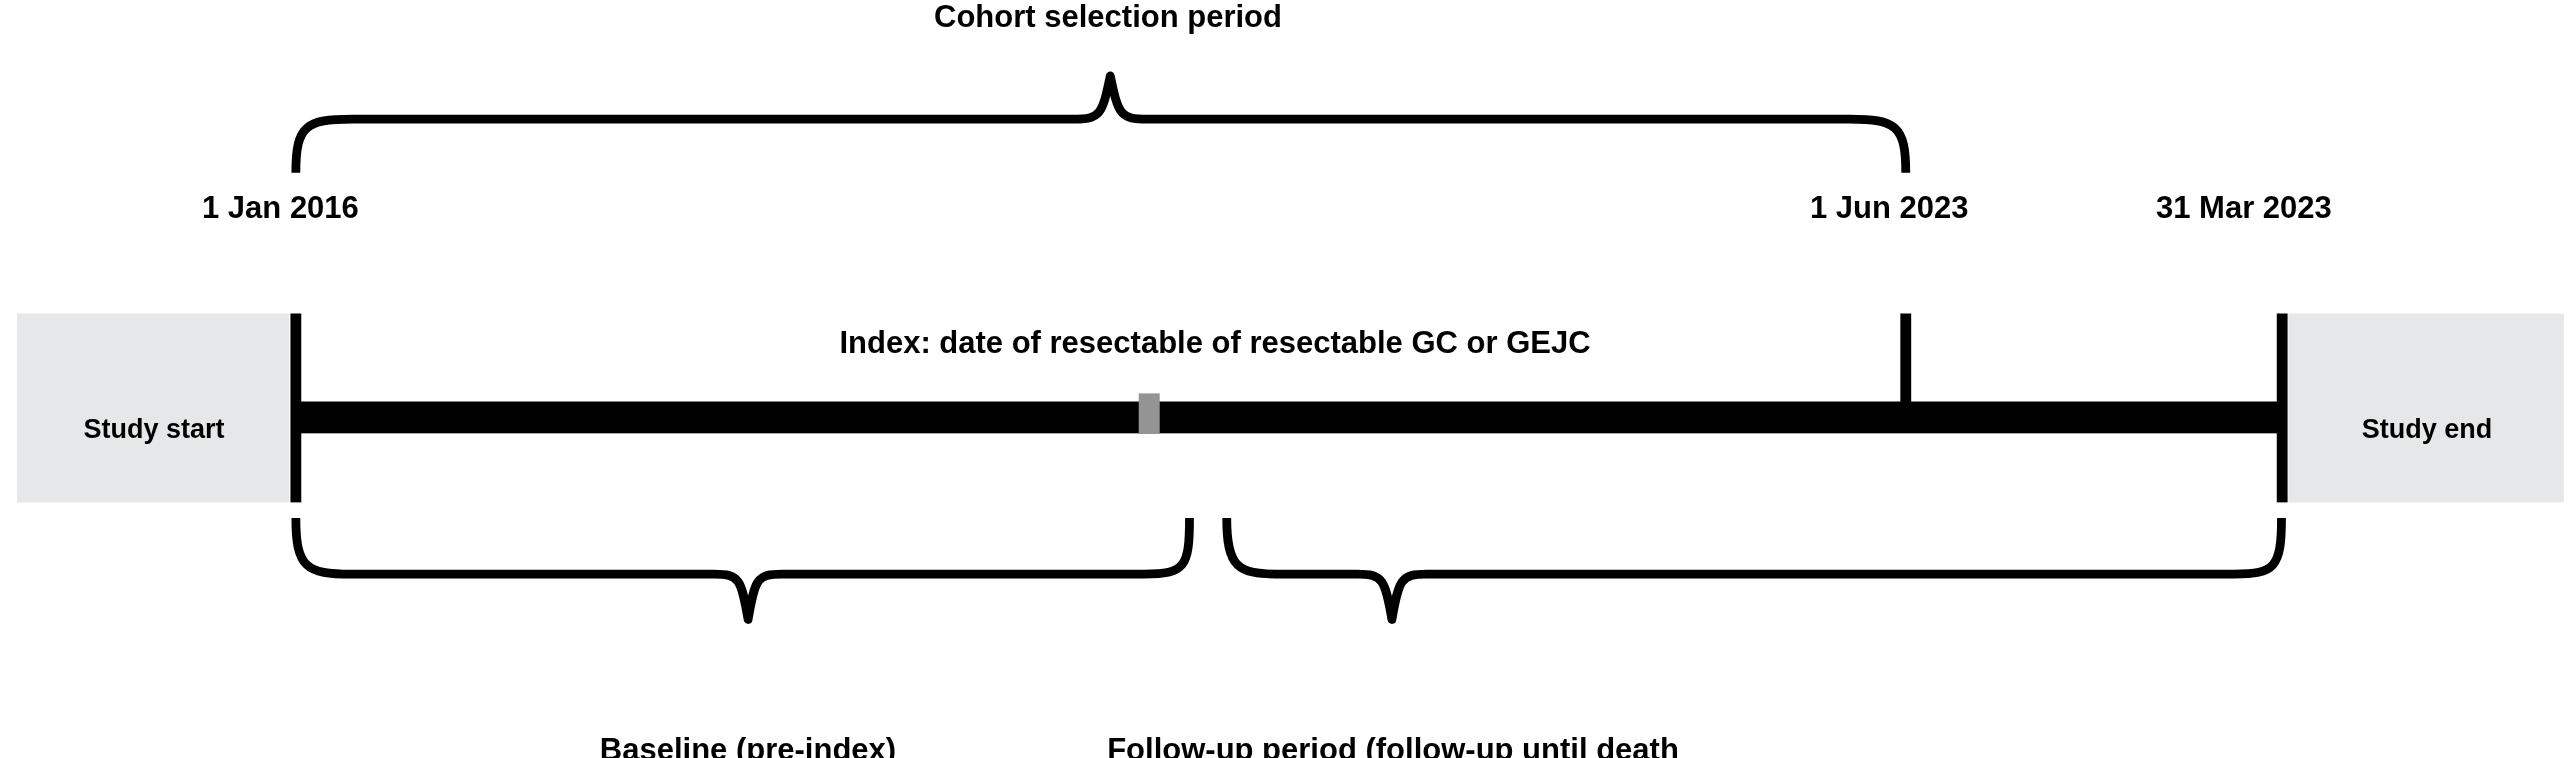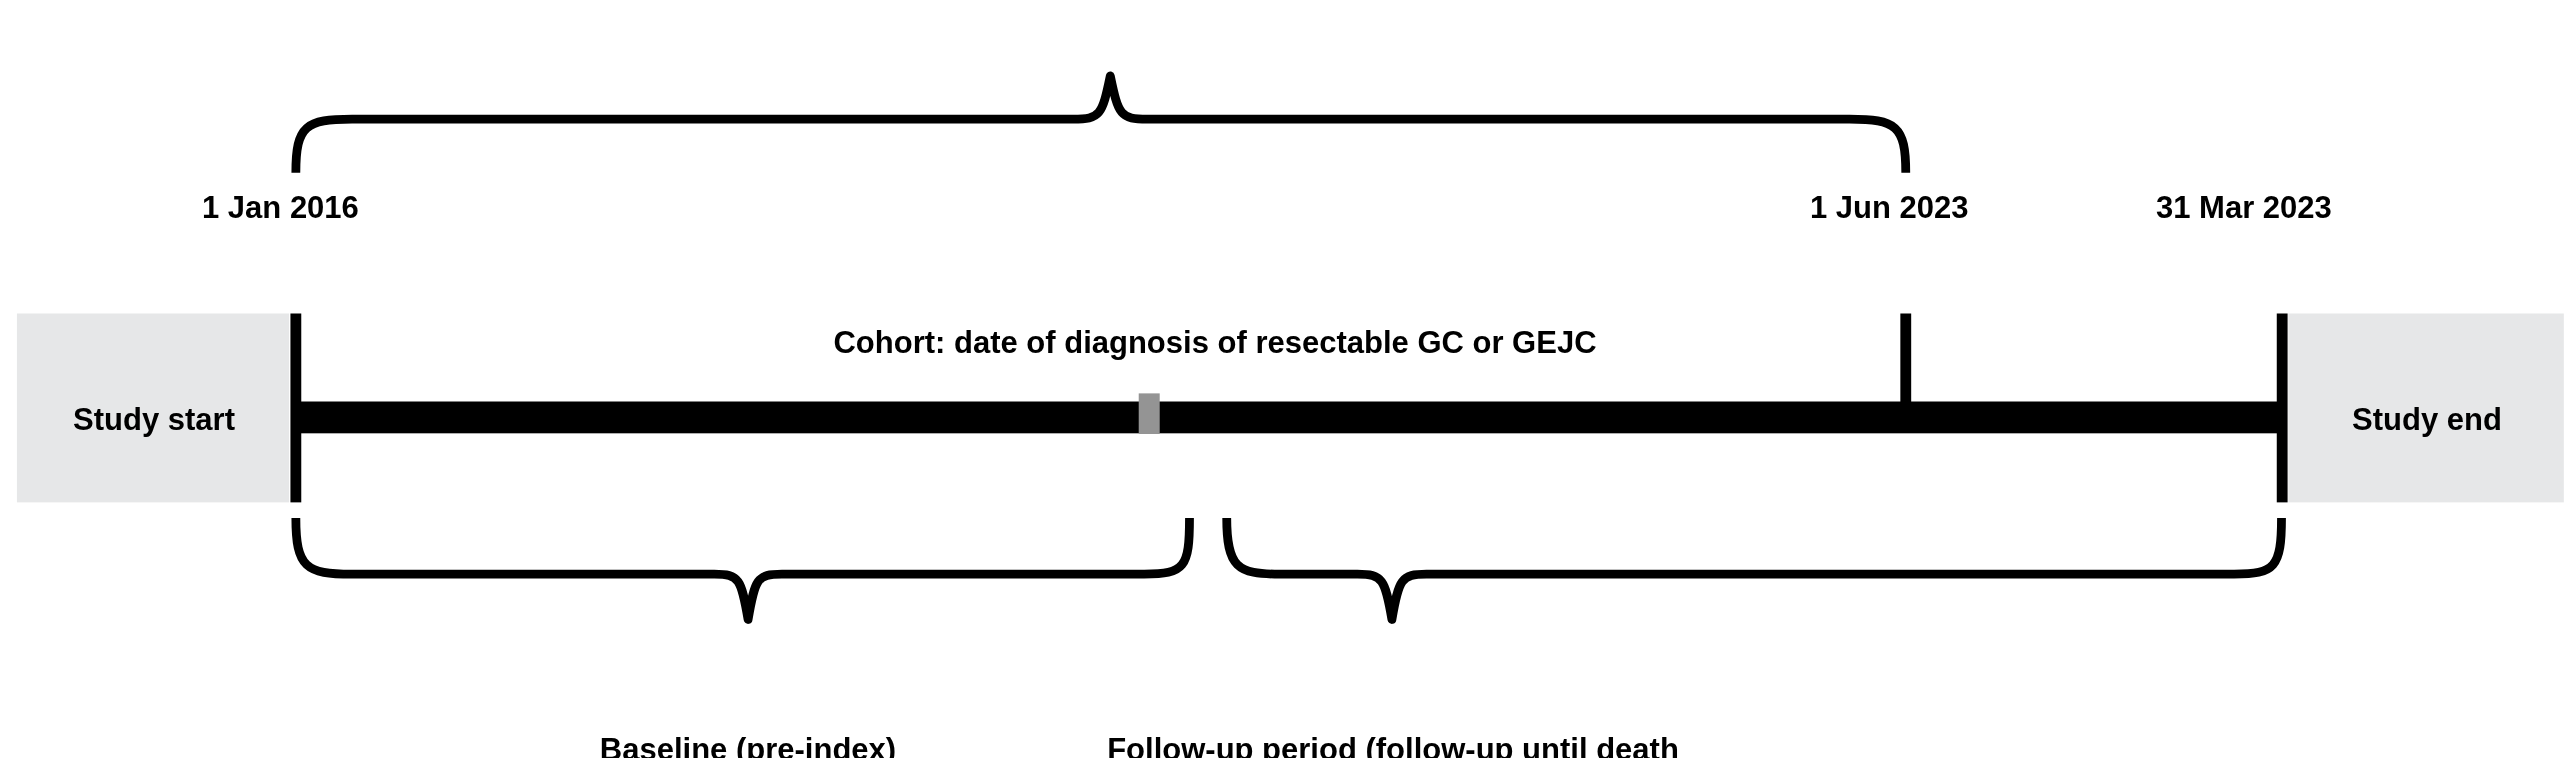--- a/index.html
+++ b/index.html
@@ -43,21 +43,22 @@
   
   .date-label {
     font-size: 31px;
   }
   
   .index-label {
     font-size: 31px;
   }
   
   .endcap-label {
-    font-size: 31px;
+    font-size: 27px;
+    margin-top: 12px;
   }
   
   .brace-caption {
     font-size: 31px;
   }
 </style>
 </head>
 <body>
 
 <div id="figure">
@@ -95,28 +96,29 @@
 
     <path fill="none" stroke="#000000" stroke-width="13" stroke-linecap="butt" stroke-linejoin="round" d="M 1812,765
              C 1812,838 1828,848 1890,848
              L 2005,848
              C 2042,848 2046,855 2056,915
              C 2066,855 2070,848 2107,848
              L 3300,848
              C 3360,848 3370,838 3370,765"></path>
   </svg>
 
+  <div class="txt title-cohort center-txt" style="left:1108px; top:-1.4px;">Cohort selection period</div>
 
   <div class="txt date-label" style="left:194px; top:190px;margin-left:8px;">1 Jan 2016</div>
 
   <div class="txt date-label" style="left:1810px; top:190px;">1 Jun 2023</div>
 
   <div class="txt date-label" style="left:2156px; top:190px;">31 Mar 2023</div>
 
-  <div class="txt index-label center-txt" style="left:1215px; top:325px;">Cohort: date of diagnosis of resectable GC or GEJC</div>
+  <div class="txt index-label center-txt" style="left:1215px; top:325px;">Index: date of resectable of resectable GC or GEJC</div>
 
   <div class="txt endcap-label center-txt" style="left:154px; top:402px;">Study start</div>
 
   <div class="txt endcap-label center-txt" style="left:2427px; top:402px;">Study end</div>
 
   <div class="txt brace-caption center-txt" style="left:748px; top:659px;">
     <div>Baseline (pre-index)</div>
     
   </div>
 

